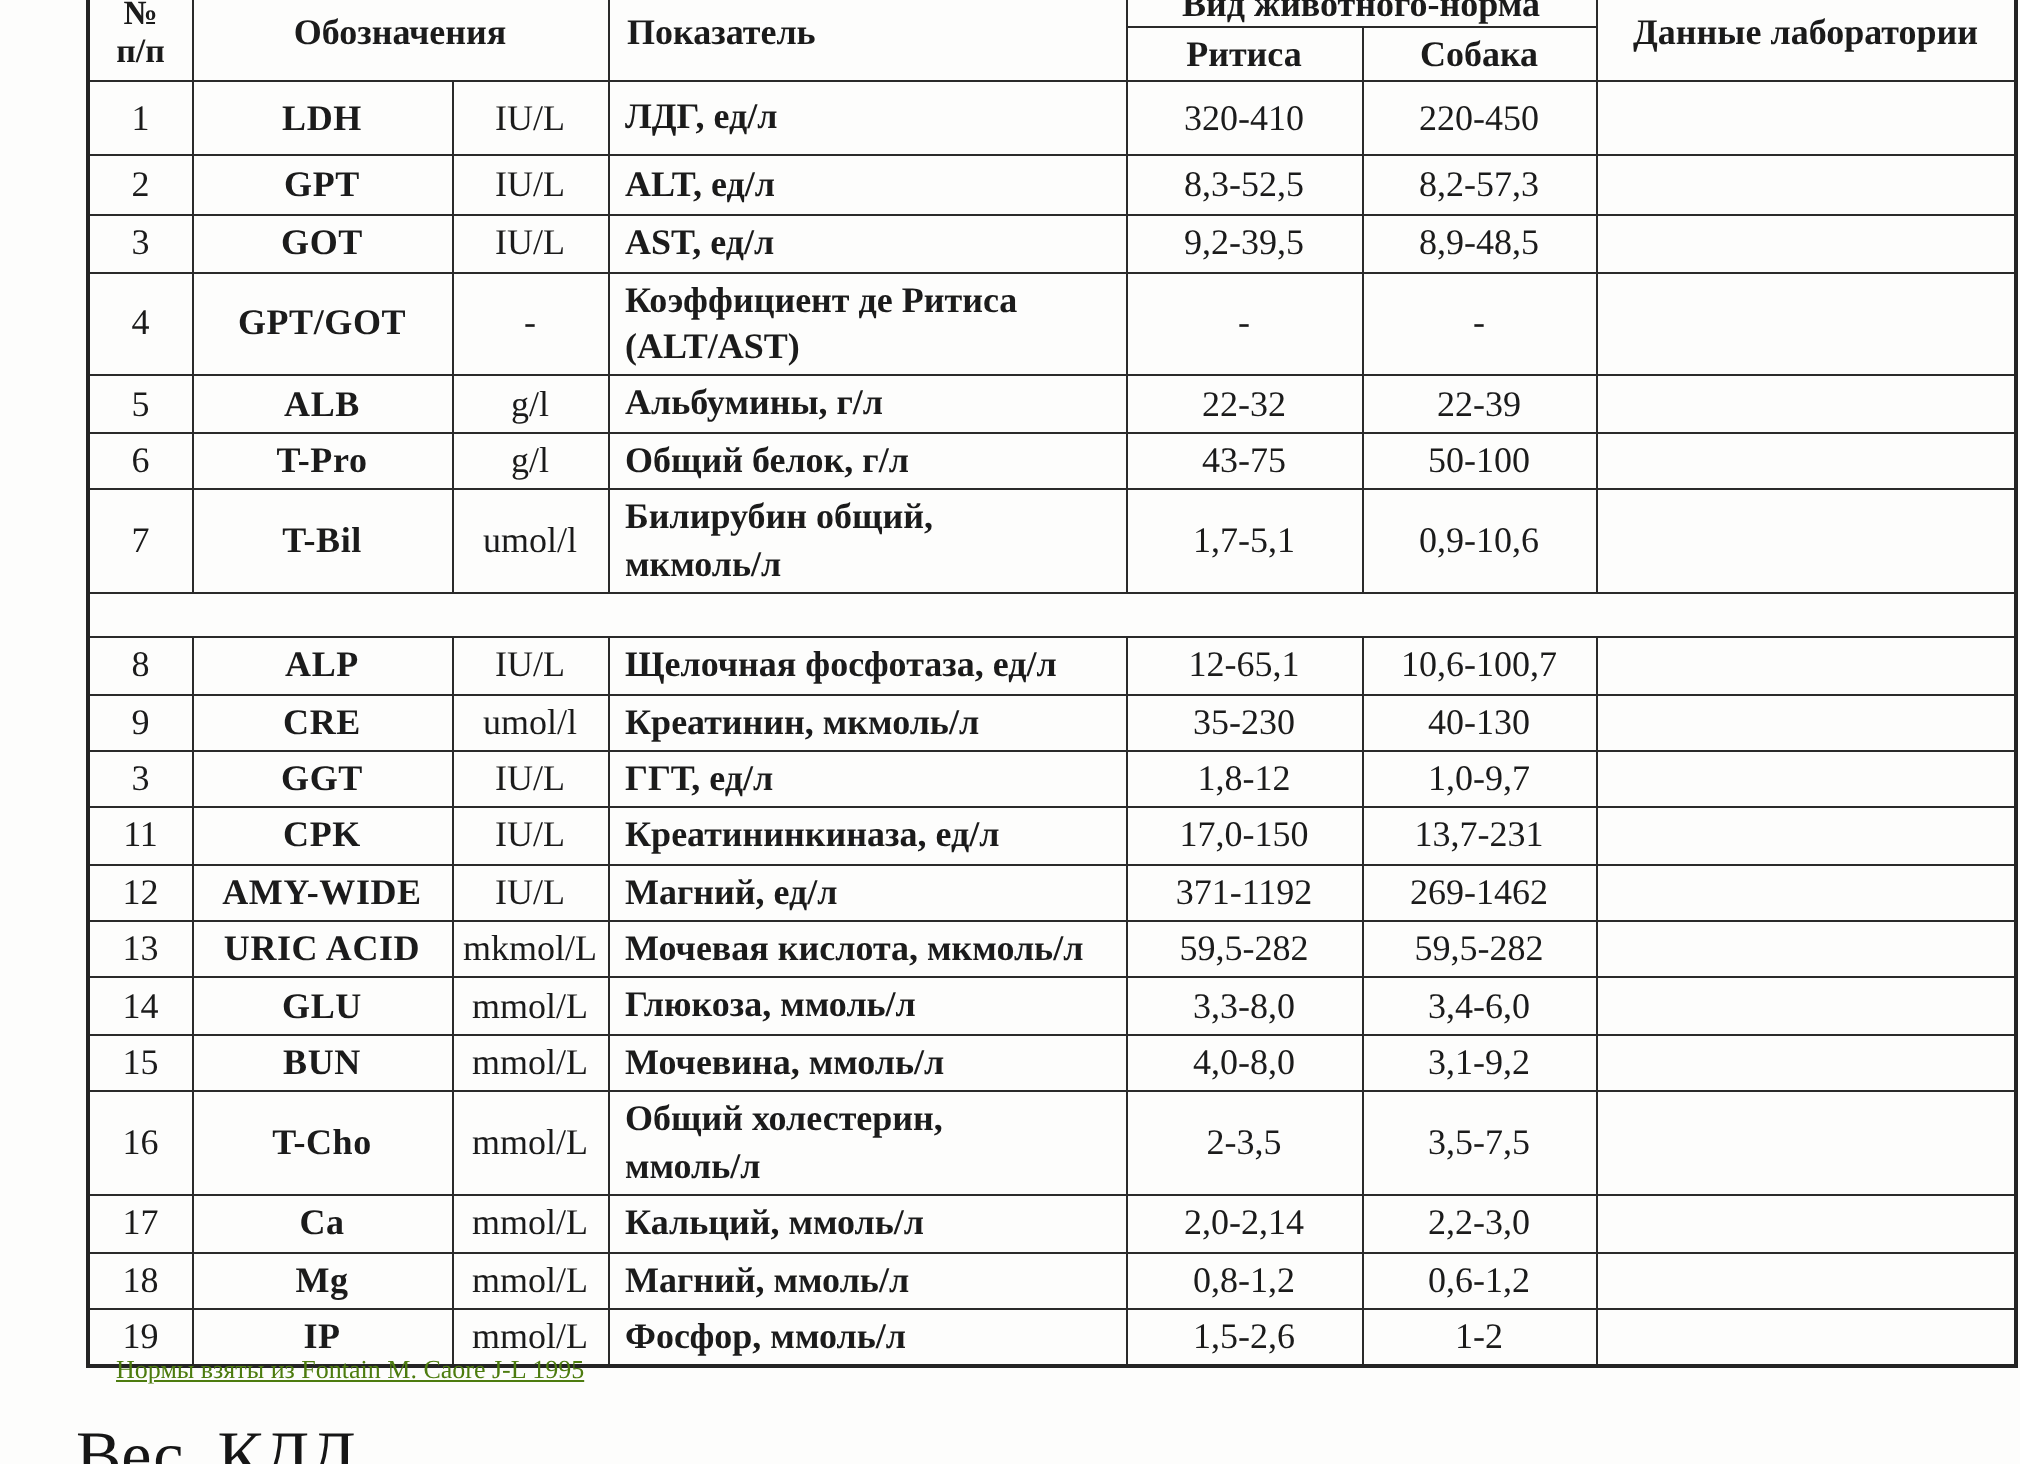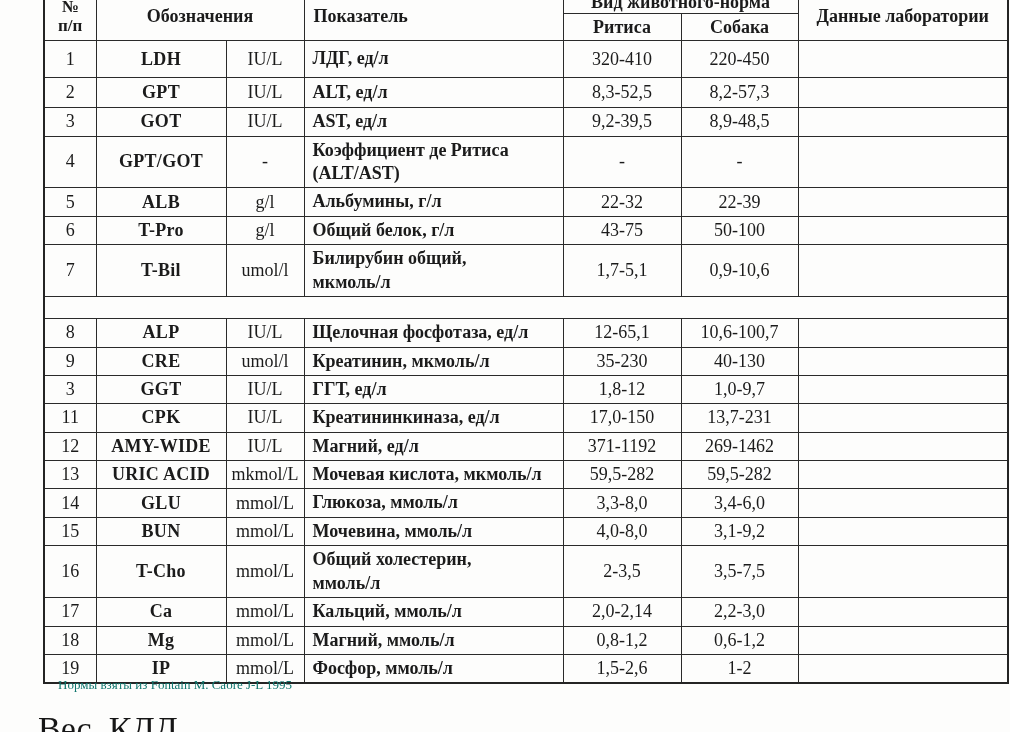--- a/index.html
+++ b/index.html
@@ -57,21 +57,22 @@
     padding: 2px 8px;
     white-space: pre-line;
     line-height: 1.3;
     font-weight: bold;
   }
   tr.spacer td { border-left: none; border-right: none; }
   .footnote {
     position: absolute;
     left: 58px; top: 677px;
     font-size: 13px;
-    color: #0f766e;
+    color: #4d7c0f;
+    text-decoration: underline;
   }
   .bottom-cut {
     position: absolute;
     left: 38px; top: 712px;
     font-size: 34px;
     line-height: 1;
     color: #161616;
     white-space: nowrap;
   }
 </style>

